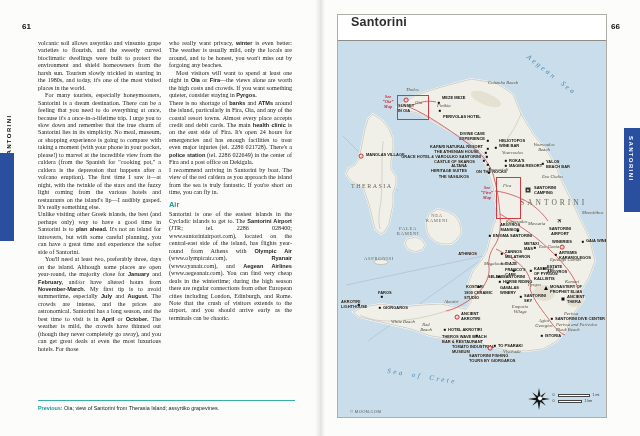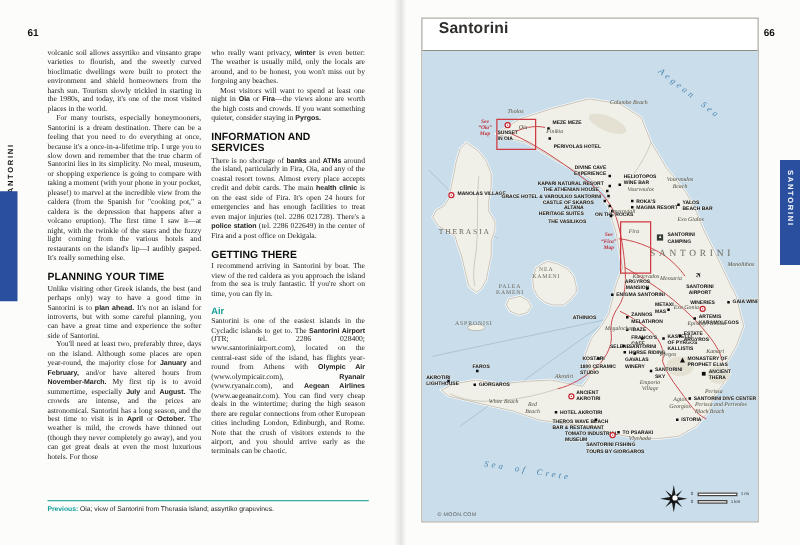--- a/index.html
+++ b/index.html
@@ -75,30 +75,27 @@
 <div class="spread">
 
   <div class="page page-left">
     <div class="page-num pn-left">61</div>
     <div class="tab-text-black">SANTORINI</div>
     <div class="tab-bar-left"></div>
     <div class="columns">
       <div class="col" id="col1">
           <p><span>volcanic soil allows assyrtiko and vinsanto grape varieties to flourish, and the sweetly curved bioclimatic dwellings were built to protect the environment and shield homeowners from the harsh sun. Tourism slowly trickled in starting in the 1980s, and today, it's one of the most visited places in the world.</span></p>
           <p class="ind"><span>For many tourists, especially honeymooners, Santorini is a dream destination. There can be a feeling that you need to do everything at once, because it's a once-in-a-lifetime trip. I urge you to slow down and remember that the true charm of Santorini lies in its simplicity. No meal, museum, or shopping experience is going to compare with taking a moment (with your phone in your pocket, please!) to marvel at the incredible view from the caldera (from the Spanish for "cooking pot," a caldera is the depression that happens after a volcano eruption). The first time I saw it—at night, with the twinkle of the stars and the fuzzy light coming from the various hotels and restaurants on the island's lip—I audibly gasped. It's really something else.</span></p>
-          <div class="h2">PLANNING YOUR TIME</div>
           <p><span>Unlike visiting other Greek islands, the best (and perhaps only) way to have a good time in Santorini is to </span><span class="b">plan ahead.</span><span> It's not an island for introverts, but with some careful planning, you can have a great time and experience the softer side of Santorini.</span></p>
           <p class="ind"><span>You'll need at least two, preferably three, days on the island. Although some places are open year-round, the majority close for </span><span class="b">January</span><span> and </span><span class="b">February,</span><span> and/or have altered hours from </span><span class="b">November-March.</span><span> My first tip is to avoid summertime, especially </span><span class="b">July</span><span> and </span><span class="b">August.</span><span> The crowds are intense, and the prices are astronomical. Santorini has a long season, and the best time to visit is in </span><span class="b">April</span><span> or </span><span class="b">October.</span><span> The weather is mild, the crowds have thinned out (though they never completely go away), and you can get great deals at even the most luxurious hotels. For those</span></p>
         </div>
       <div class="col" id="col2">
           <p><span>who really want privacy, </span><span class="b">winter</span><span> is even better: The weather is usually mild, only the locals are around, and to be honest, you won't miss out by forgoing any beaches.</span></p>
           <p class="ind"><span>Most visitors will want to spend at least one night in </span><span class="b">Oia</span><span> or </span><span class="b">Fira</span><span>—the views alone are worth the high costs and crowds. If you want something quieter, consider staying in </span><span class="b">Pyrgos.</span></p>
-          <div class="h2">INFORMATION AND SERVICES</div>
           <p><span>There is no shortage of </span><span class="b">banks</span><span> and </span><span class="b">ATMs</span><span> around the island, particularly in Fira, Oia, and any of the coastal resort towns. Almost every place accepts credit and debit cards. The main </span><span class="b">health clinic</span><span> is on the east side of Fira. It's open 24 hours for emergencies and has enough facilities to treat even major injuries (tel. 2286 021728). There's a </span><span class="b">police station</span><span> (tel. 2286 022649) in the center of Fira and a post office on Dekigala.</span></p>
-          <div class="h2">GETTING THERE</div>
           <p><span>I recommend arriving in Santorini by boat. The view of the red caldera as you approach the island from the sea is truly fantastic. If you're short on time, you can fly in.</span></p>
           <div class="h3">Air</div>
           <p><span>Santorini is one of the easiest islands in the Cycladic islands to get to. The </span><span class="b">Santorini Airport</span><span> (JTR; tel. 2286 028400; www.santoriniairport.com), located on the central-east side of the island, has flights year-round from Athens with </span><span class="b">Olympic Air</span><span> (www.olympicair.com), </span><span class="b">Ryanair</span><span> (www.ryanair.com), and </span><span class="b">Aegean Airlines</span><span> (www.aegeanair.com). You can find very cheap deals in the wintertime; during the high season there are regular connections from other European cities including London, Edinburgh, and Rome. Note that the crush of visitors extends to the airport, and you should arrive early as the terminals can be chaotic.</span></p>
         </div>
     </div>
     <div class="caption">
       <span class="cap-prefix">Previous: </span><span>Oia; view of Santorini from Therasia Island; assyrtiko grapevines.</span>
     </div>
   </div>
 

